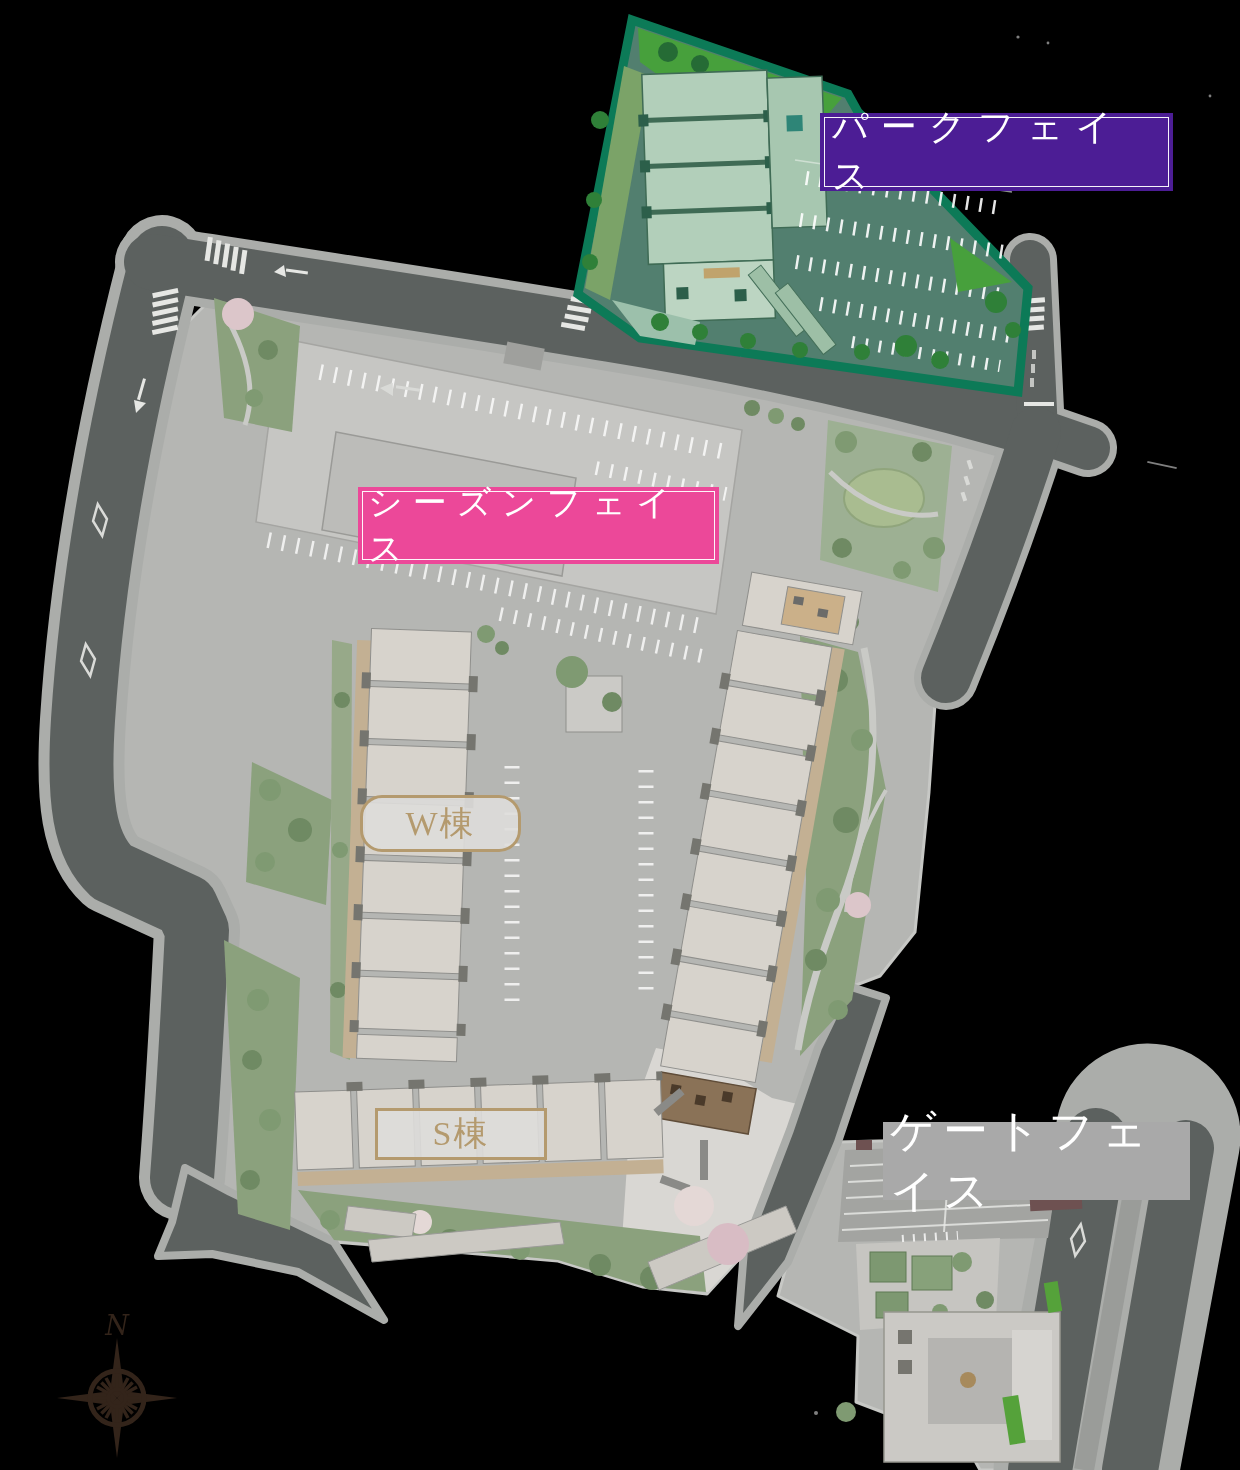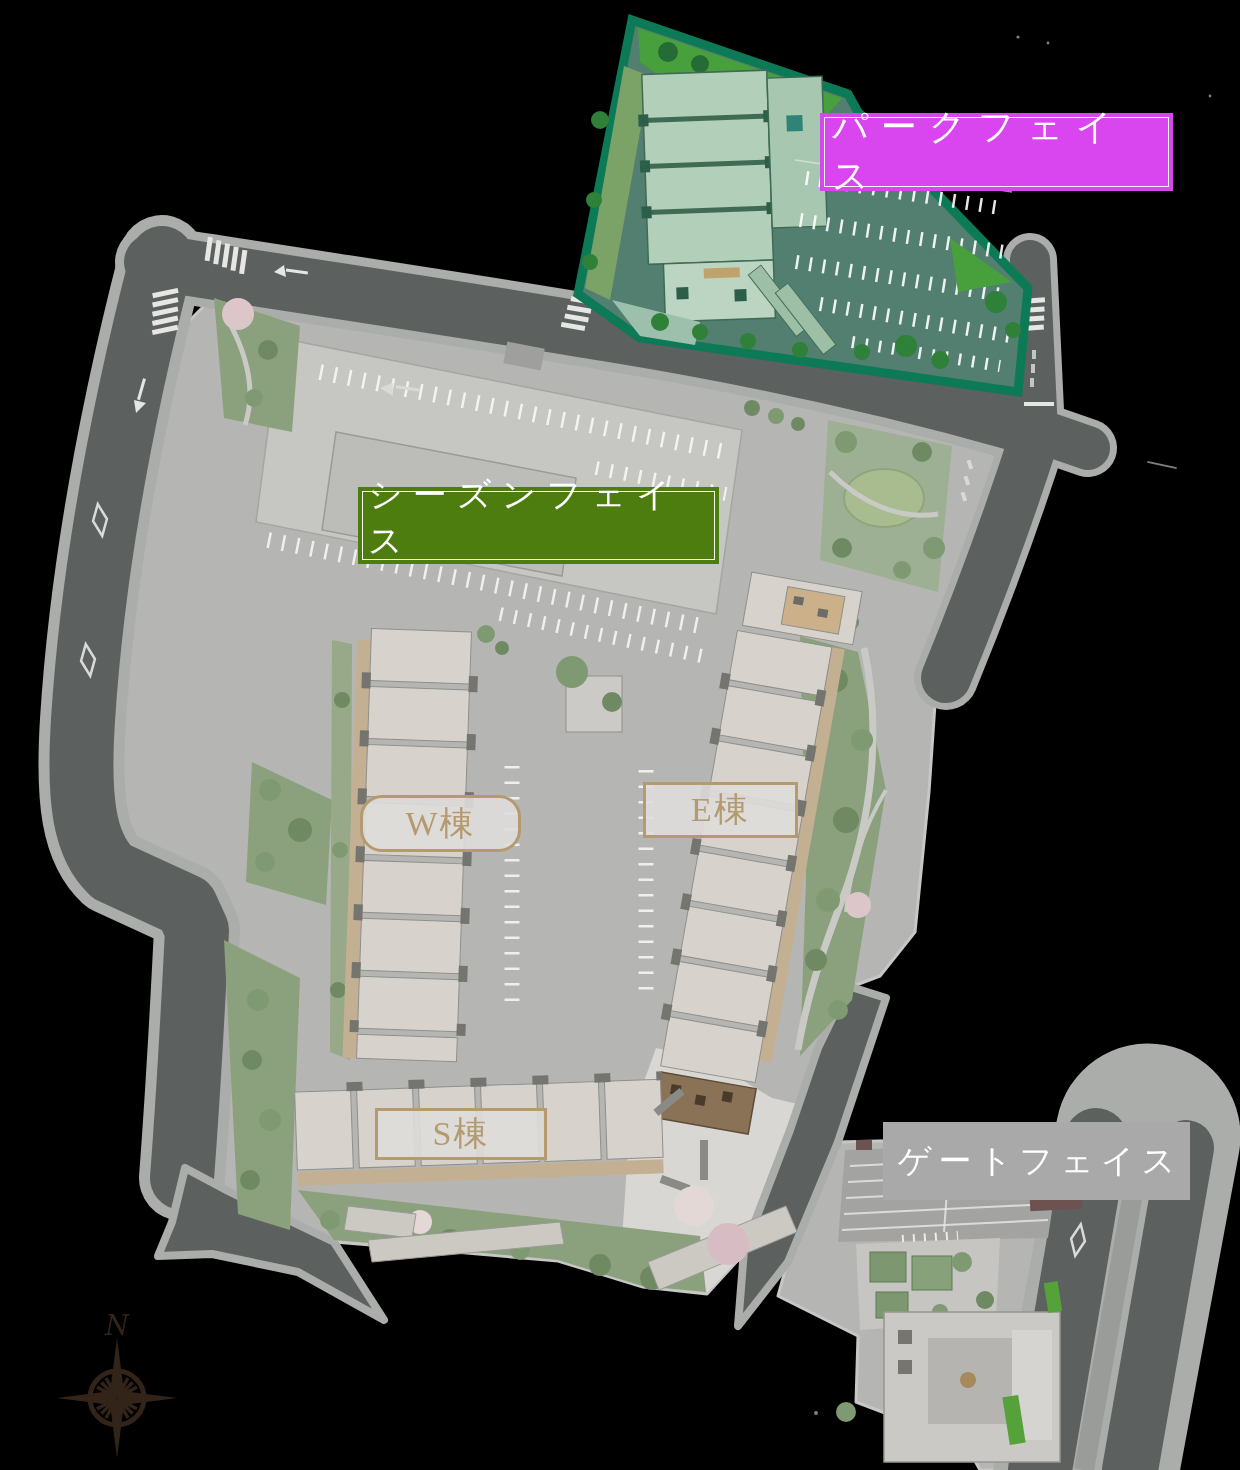--- a/index.html
+++ b/index.html
@@ -369,40 +369,37 @@
       <circle class="btree" cx="906" cy="346" r="11"></circle>
         <circle class="btree" cx="940" cy="360" r="9"></circle>
         <circle class="btree" cx="862" cy="352" r="8"></circle>
       <circle class="btree" cx="660" cy="322" r="9"></circle>
         <circle class="btree" cx="700" cy="332" r="8"></circle>
       <circle class="btree" cx="748" cy="341" r="8"></circle>
         <circle class="btree" cx="800" cy="350" r="8"></circle>
     </g>
   </svg>
 
-  <div class="area-label green" style="left: 820px; top: 113px; width: 353px; height: 78px; background: #d946ef; color: rgb(255, 255, 255);">
+  <div class="area-label green" style="left: 820px; top: 113px; width: 353px; height: 78px; background: #4c1d95; color: rgb(255, 255, 255);">
     <span class="inner"></span>
     <span>パークフェイス</span>
   </div>
 
-  <div class="area-label" style="left: 358px; top: 487px; width: 361px; height: 77px; background: #4d7c0f; color: rgb(255, 255, 255); align-items: flex-end;">
+  <div class="area-label" style="left: 358px; top: 487px; width: 361px; height: 77px; background: #ec4899; color: rgb(255, 255, 255);">
     <span class="inner"></span>
     <span>シーズンフェイス</span>
   </div>
 
-  <div class="area-label no-border" style="left: 883px; top: 1122px; width: 307px; height: 78px; background: rgb(169, 169, 169); font-size: 33px; letter-spacing: 7px; padding-left: 7px; color: rgb(255, 255, 255);">
+  <div class="area-label no-border" style="left: 883px; top: 1122px; width: 307px; height: 78px; background: rgb(169, 169, 169); font-size: 45px; letter-spacing: 7px; padding-left: 7px; color: rgb(255, 255, 255);">
 
     <span>ゲートフェイス</span>
   </div>
 
   <div class="bldg-label" style="left: 360px; top: 795px; width: 161px; height: 57px; background: rgba(222, 221, 218, 0.9); color: rgb(180, 154, 110); border-color: rgb(180, 154, 110); border-radius: 22px;">
     <span>W棟</span>
-  </div>
-  <div class="bldg-label" style="left: 643px; top: 782px; width: 155px; height: 56px; background: rgba(222, 221, 218, 0.9); color: rgb(180, 154, 110); border-color: rgb(180, 154, 110);">
-    <span>E棟</span>
   </div>
   <div class="bldg-label" style="left: 375px; top: 1108px; width: 172px; height: 52px; background: rgba(222, 221, 218, 0.9); color: rgb(180, 154, 110); border-color: rgb(180, 154, 110);">
     <span>S棟</span>
   </div>
 
   <div class="compass-n" style="left: 96px; top: 1310px; color: rgb(51, 36, 26);">N</div>
   <svg class="compass" style="left:55px;top:1336px;" width="124" height="124" viewBox="0 0 124 124">
     <path class="fl" d="M62 2 L69 56 L62 62 L55 56 Z"></path>
     <path class="fl" d="M62 122 L69 68 L62 62 L55 68 Z"></path>
     <path class="fl" d="M122 62 L68 69 L62 62 L68 55 Z"></path>

